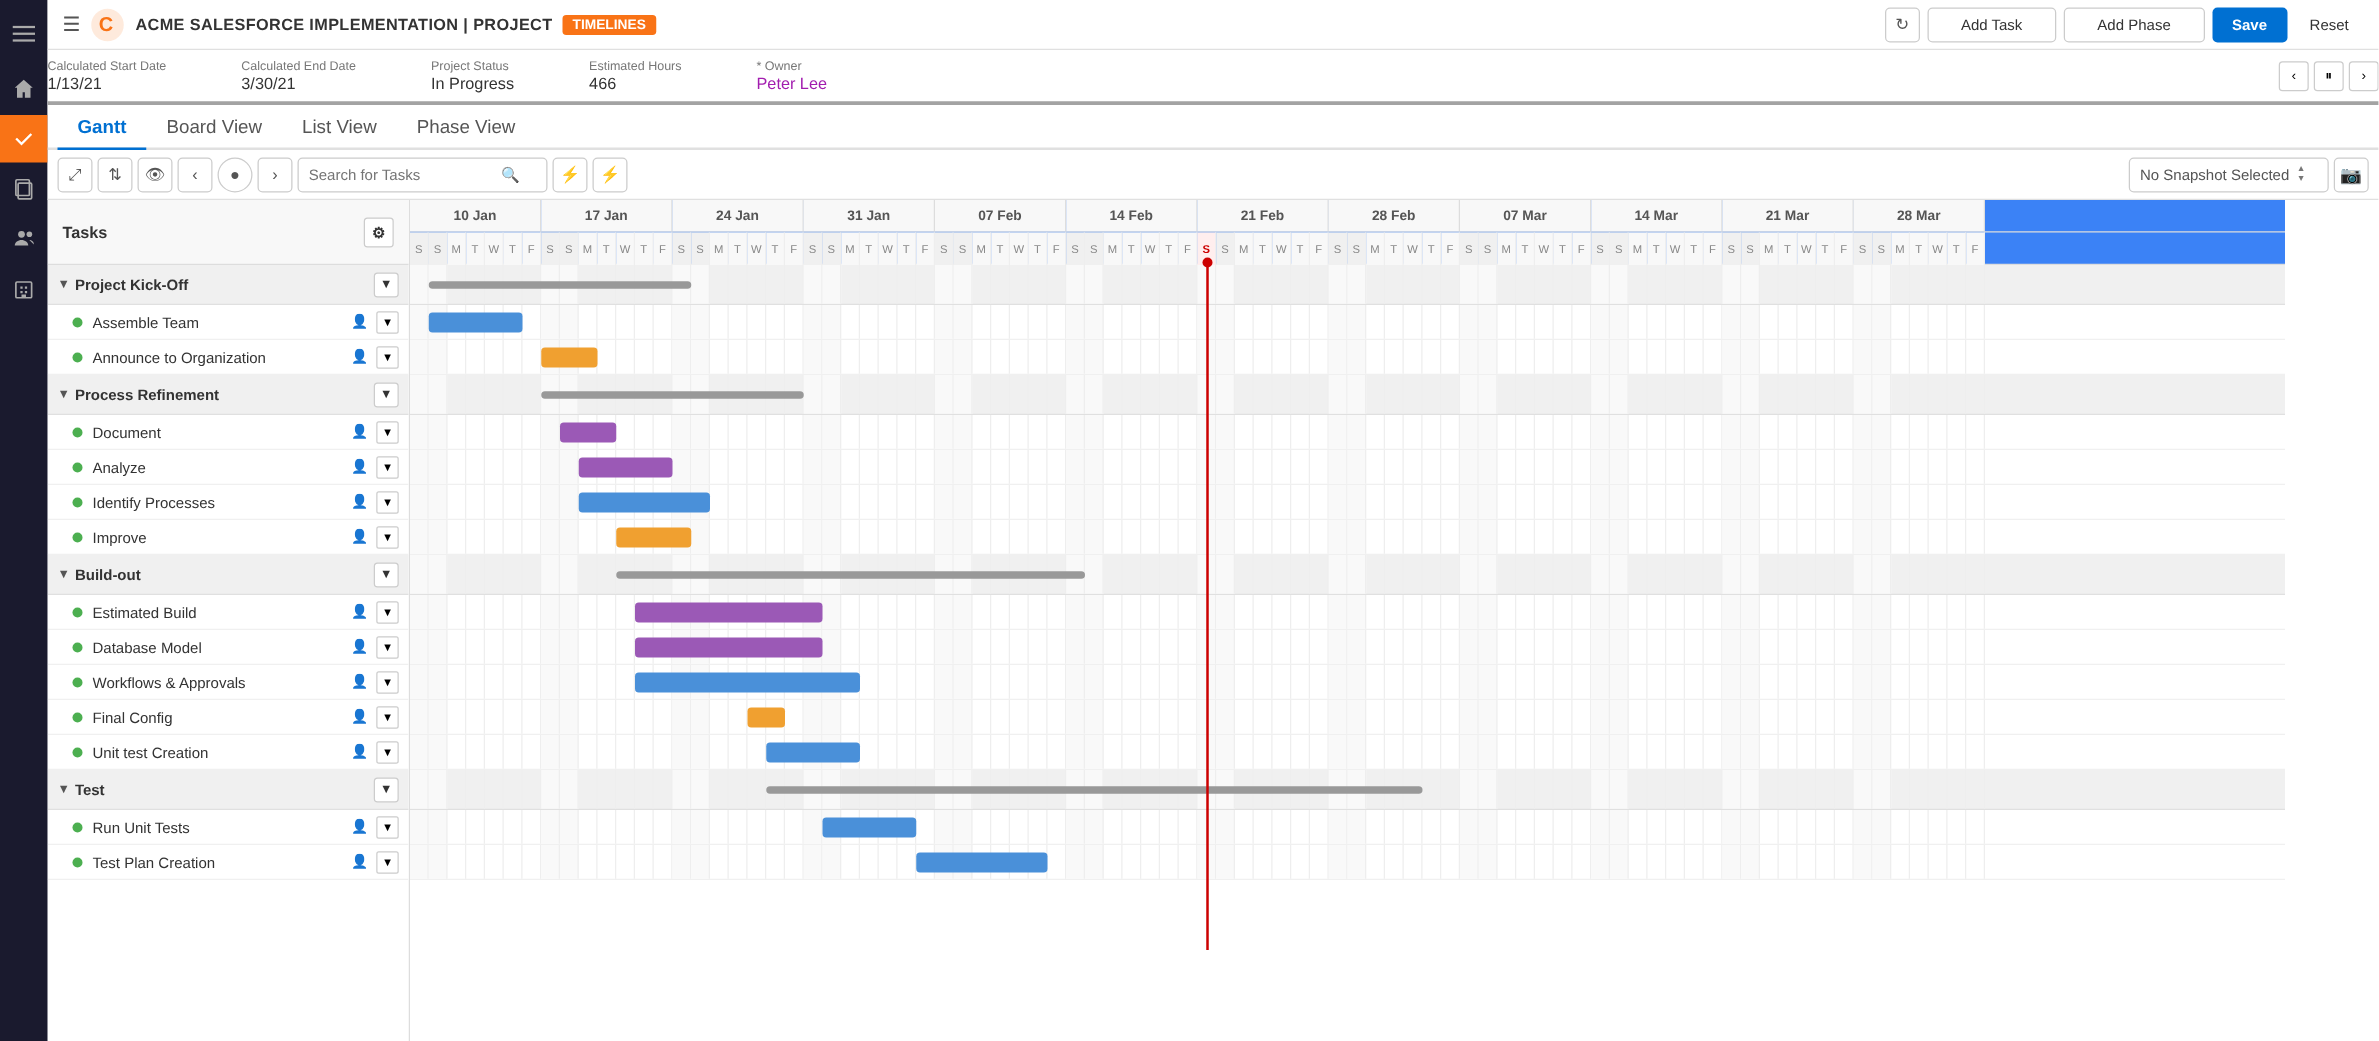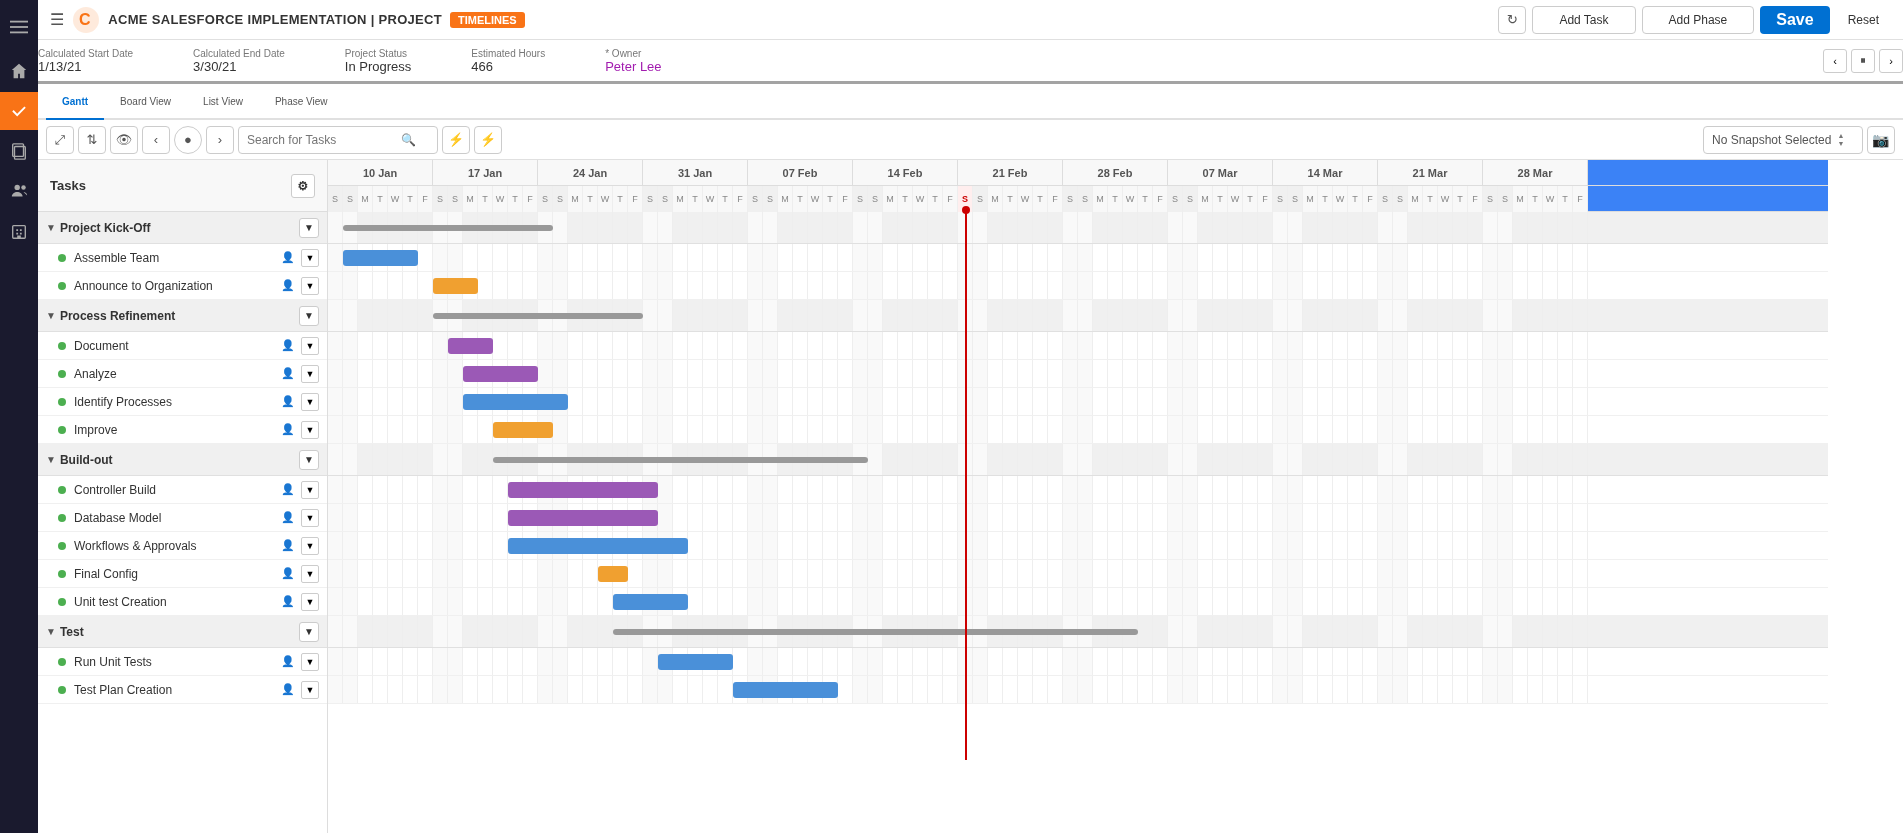--- a/index.html
+++ b/index.html
@@ -95,21 +95,21 @@
       color: #333;
     }
     .btn-save {
       height: 28px;
       background: #0070d2;
       color: #fff;
       border: none;
       border-radius: 4px;
       cursor: pointer;
       padding: 0 16px;
-      font-size: 16px;
+      font-size: 12px;
       font-weight: 600;
     }
     .btn-reset {
       height: 28px;
       border: none;
       background: #fff;
       border-radius: 4px;
       cursor: pointer;
       padding: 0 12px;
       font-size: 12px;
@@ -164,21 +164,21 @@
       border-bottom: 2px solid #e0e0e0;
       display: flex;
       align-items: flex-end;
       padding: 0 8px;
     }
     .tab {
       height: 36px;
       padding: 0 16px;
       display: flex;
       align-items: center;
-      font-size: 10px;
+      font-size: 15px;
       color: #555;
       cursor: pointer;
       border-bottom: 2px solid transparent;
       margin-bottom: -2px;
     }
     .tab.active {
       color: #0070d2;
       border-bottom: 2px solid #0070d2;
       font-weight: 600;
     }
@@ -666,21 +666,21 @@
           </div>
         </div>
 
         <div class="phase-header">
           <span class="toggle-icon">▼</span>
           <span>Build-out</span>
           <div class="expand-btn">▼</div>
         </div>
         <div class="task-row">
           <span class="task-dot"></span>
-          <span class="task-name">Controller Build</span>
+          <span class="task-name">Estimated Build</span>
           <div class="task-actions">
             <span class="task-user-icon">👤</span>
             <div class="task-expand-btn">▼</div>
           </div>
         </div>
         <div class="task-row">
           <span class="task-dot"></span>
           <span class="task-name">Database Model</span>
           <div class="task-actions">
             <span class="task-user-icon">👤</span>

